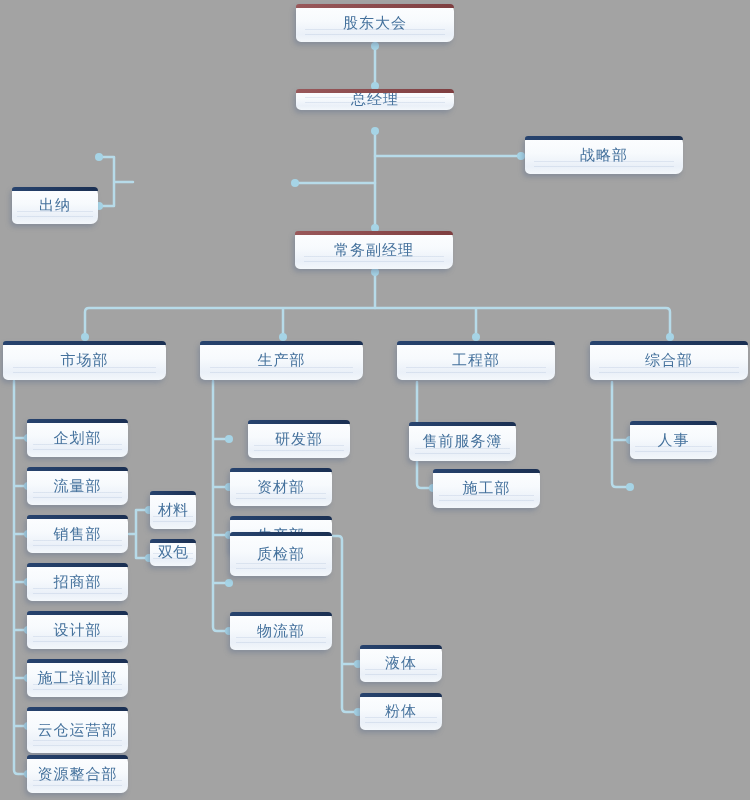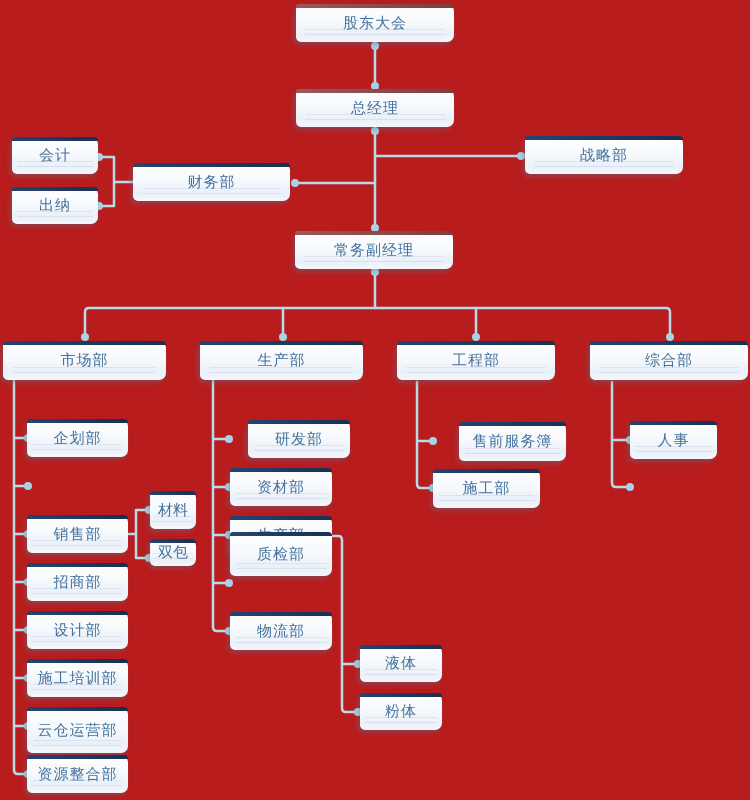--- a/index.html
+++ b/index.html
@@ -1,19 +1,19 @@
 <!DOCTYPE html>
 <html><head>
 <meta charset="utf-8">
 <style>
   html,body{margin:0;padding:0;background:#ffffff;}
   #stage{
     position:relative;
     width:750px;height:800px;
-    background:#b91c1c;
+    background:#a3a3a3;
     font-family:"Liberation Sans","DejaVu Sans",sans-serif;
     overflow:hidden;
   }
   #wires{position:absolute;left:0;top:0;width:750px;height:800px;}
   .node{
     position:absolute;
     display:flex;align-items:center;justify-content:center;
     background:linear-gradient(180deg,#fdfeff 0%,#f7fafd 45%,#eaf0f8 80%,#f3f7fb 100%);
     border-radius:5px 7px 7px 5px;
     box-shadow:-2px 3px 5px rgba(96,112,140,.42);
@@ -88,52 +88,51 @@
       <circle cx="358" cy="664" r="4"></circle>
         <circle cx="358" cy="712" r="4"></circle>
       <circle cx="433" cy="441" r="4"></circle>
         <circle cx="433" cy="488" r="4"></circle>
       <circle cx="630" cy="440" r="4"></circle>
         <circle cx="630" cy="487" r="4"></circle>
     </g>
   </svg>
 
   <div class="node red" style="left:296px;top:4px;width:158px;height:38px">股东大会</div>
-  <div class="node red" style="left:296px;top:89px;width:158px;height:38px">总经理</div>
+  <div class="node red" style="left:296px;top:89px;width:158px;height:21px">总经理</div>
 
-  <div class="node navy" style="left:12px;top:137px;width:86px;height:37px">会计</div>
   <div class="node navy" style="left:12px;top:187px;width:86px;height:37px">出纳</div>
-  <div class="node navy" style="left:133px;top:163px;width:157px;height:38px">财务部</div>
   <div class="node navy" style="left:525px;top:136px;width:158px;height:38px">战略部</div>
 
   <div class="node red" style="left:295px;top:231px;width:158px;height:38px">常务副经理</div>
 
   <div class="node navy" style="left:3px;top:341px;width:163px;height:39px">市场部</div>
   <div class="node navy" style="left:200px;top:341px;width:163px;height:39px">生产部</div>
   <div class="node navy" style="left:590px;top:341px;width:158px;height:39px">综合部</div>
   <div class="node navy" style="left:397px;top:341px;width:158px;height:39px">工程部</div>
 
   <div class="node navy" style="left:27px;top:419px;width:101px;height:38px">企划部</div>
+  <div class="node navy" style="left:27px;top:467px;width:101px;height:38px">流量部</div>
   <div class="node navy" style="left:27px;top:515px;width:101px;height:38px">销售部</div>
   <div class="node navy" style="left:27px;top:563px;width:101px;height:38px">招商部</div>
   <div class="node navy" style="left:27px;top:611px;width:101px;height:38px">设计部</div>
   <div class="node navy" style="left:27px;top:659px;width:101px;height:38px">施工培训部</div>
   <div class="node navy" style="left:27px;top:707px;width:101px;height:46px">云仓运营部</div>
   <div class="node navy" style="left:27px;top:755px;width:101px;height:38px">资源整合部</div>
 
   <div class="node navy" style="left:150px;top:491px;width:46px;height:38px;letter-spacing:0">材料</div>
   <div class="node navy" style="left:150px;top:539px;width:46px;height:27px;letter-spacing:0">双包</div>
 
   <div class="node navy" style="left:248px;top:420px;width:102px;height:38px">研发部</div>
   <div class="node navy" style="left:230px;top:468px;width:102px;height:38px">资材部</div>
   <div class="node navy" style="left:230px;top:516px;width:102px;height:38px">生产部</div>
   <div class="node navy" style="left:230px;top:532px;width:102px;height:44px">质检部</div>
   <div class="node navy" style="left:230px;top:612px;width:102px;height:38px">物流部</div>
 
   <div class="node navy" style="left:360px;top:645px;width:82px;height:37px">液体</div>
   <div class="node navy" style="left:360px;top:693px;width:82px;height:37px">粉体</div>
 
-  <div class="node navy" style="left:459px;top:422px;width:107px;height:39px">售前服务簿</div>
+  <div class="node navy" style="left:409px;top:422px;width:107px;height:39px">售前服务簿</div>
   <div class="node navy" style="left:433px;top:469px;width:107px;height:39px">施工部</div>
 
   <div class="node navy" style="left:630px;top:421px;width:87px;height:38px">人事</div>
 
 </div>
 
 </body></html>

